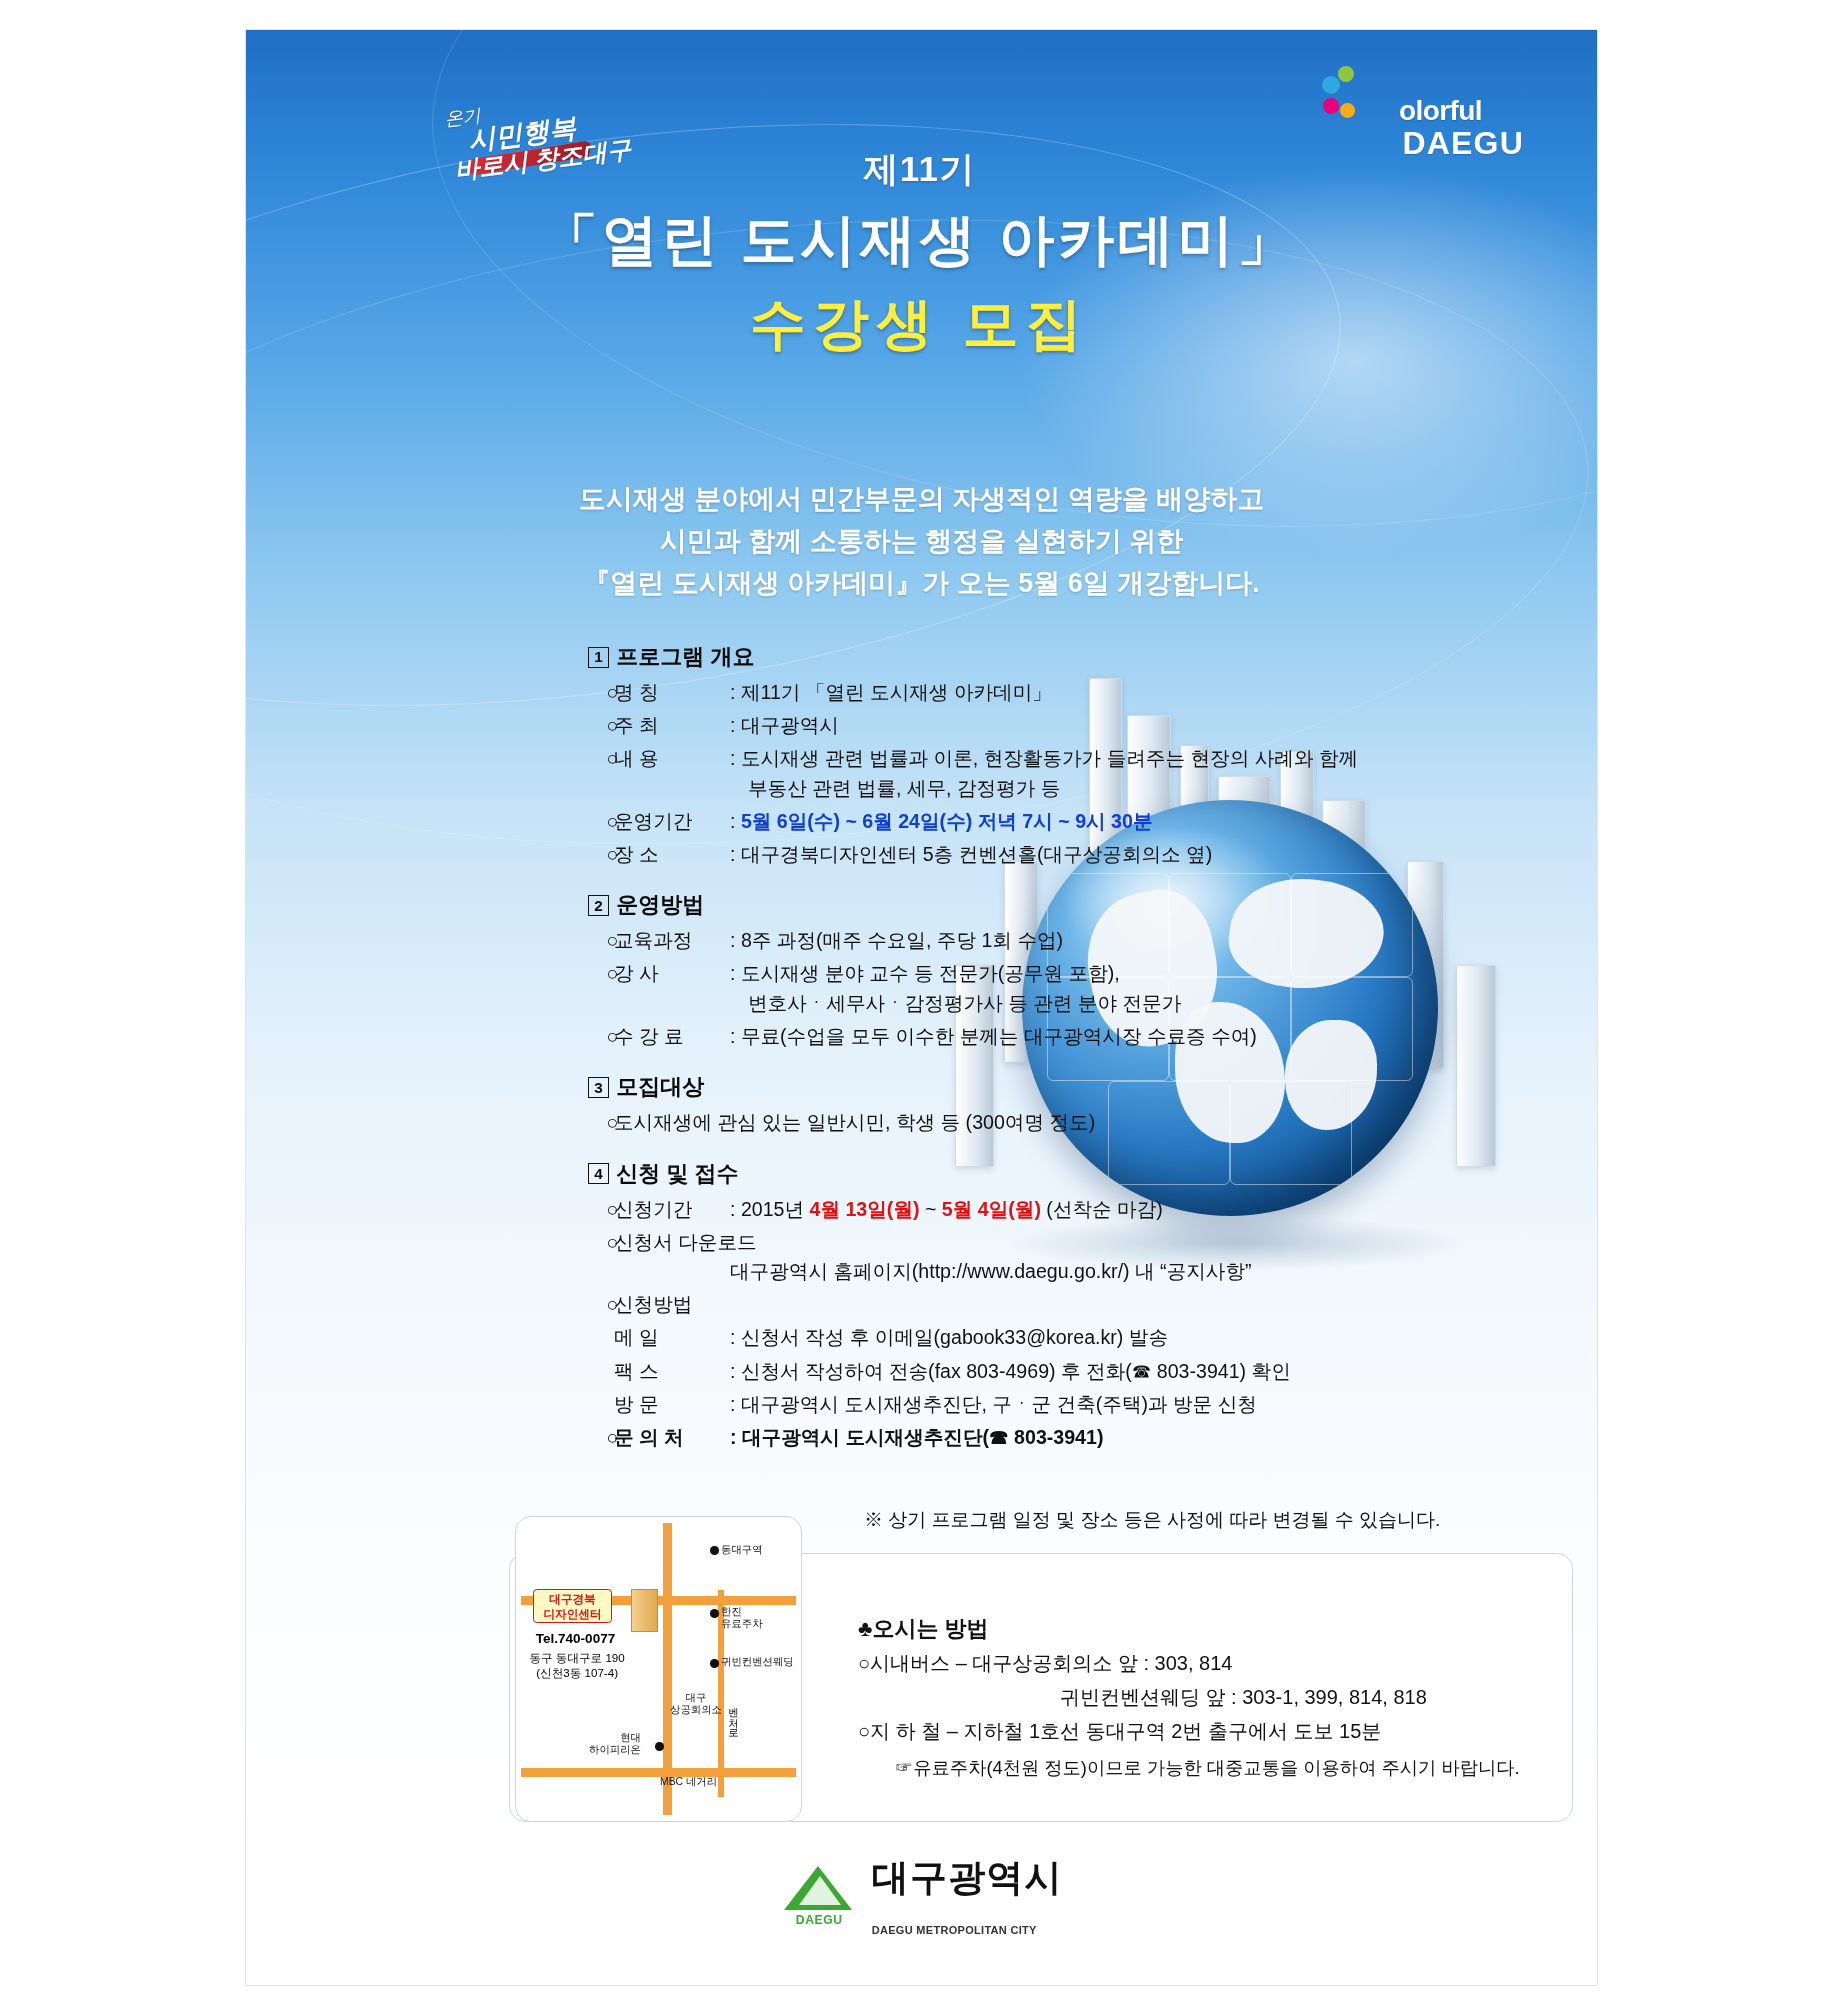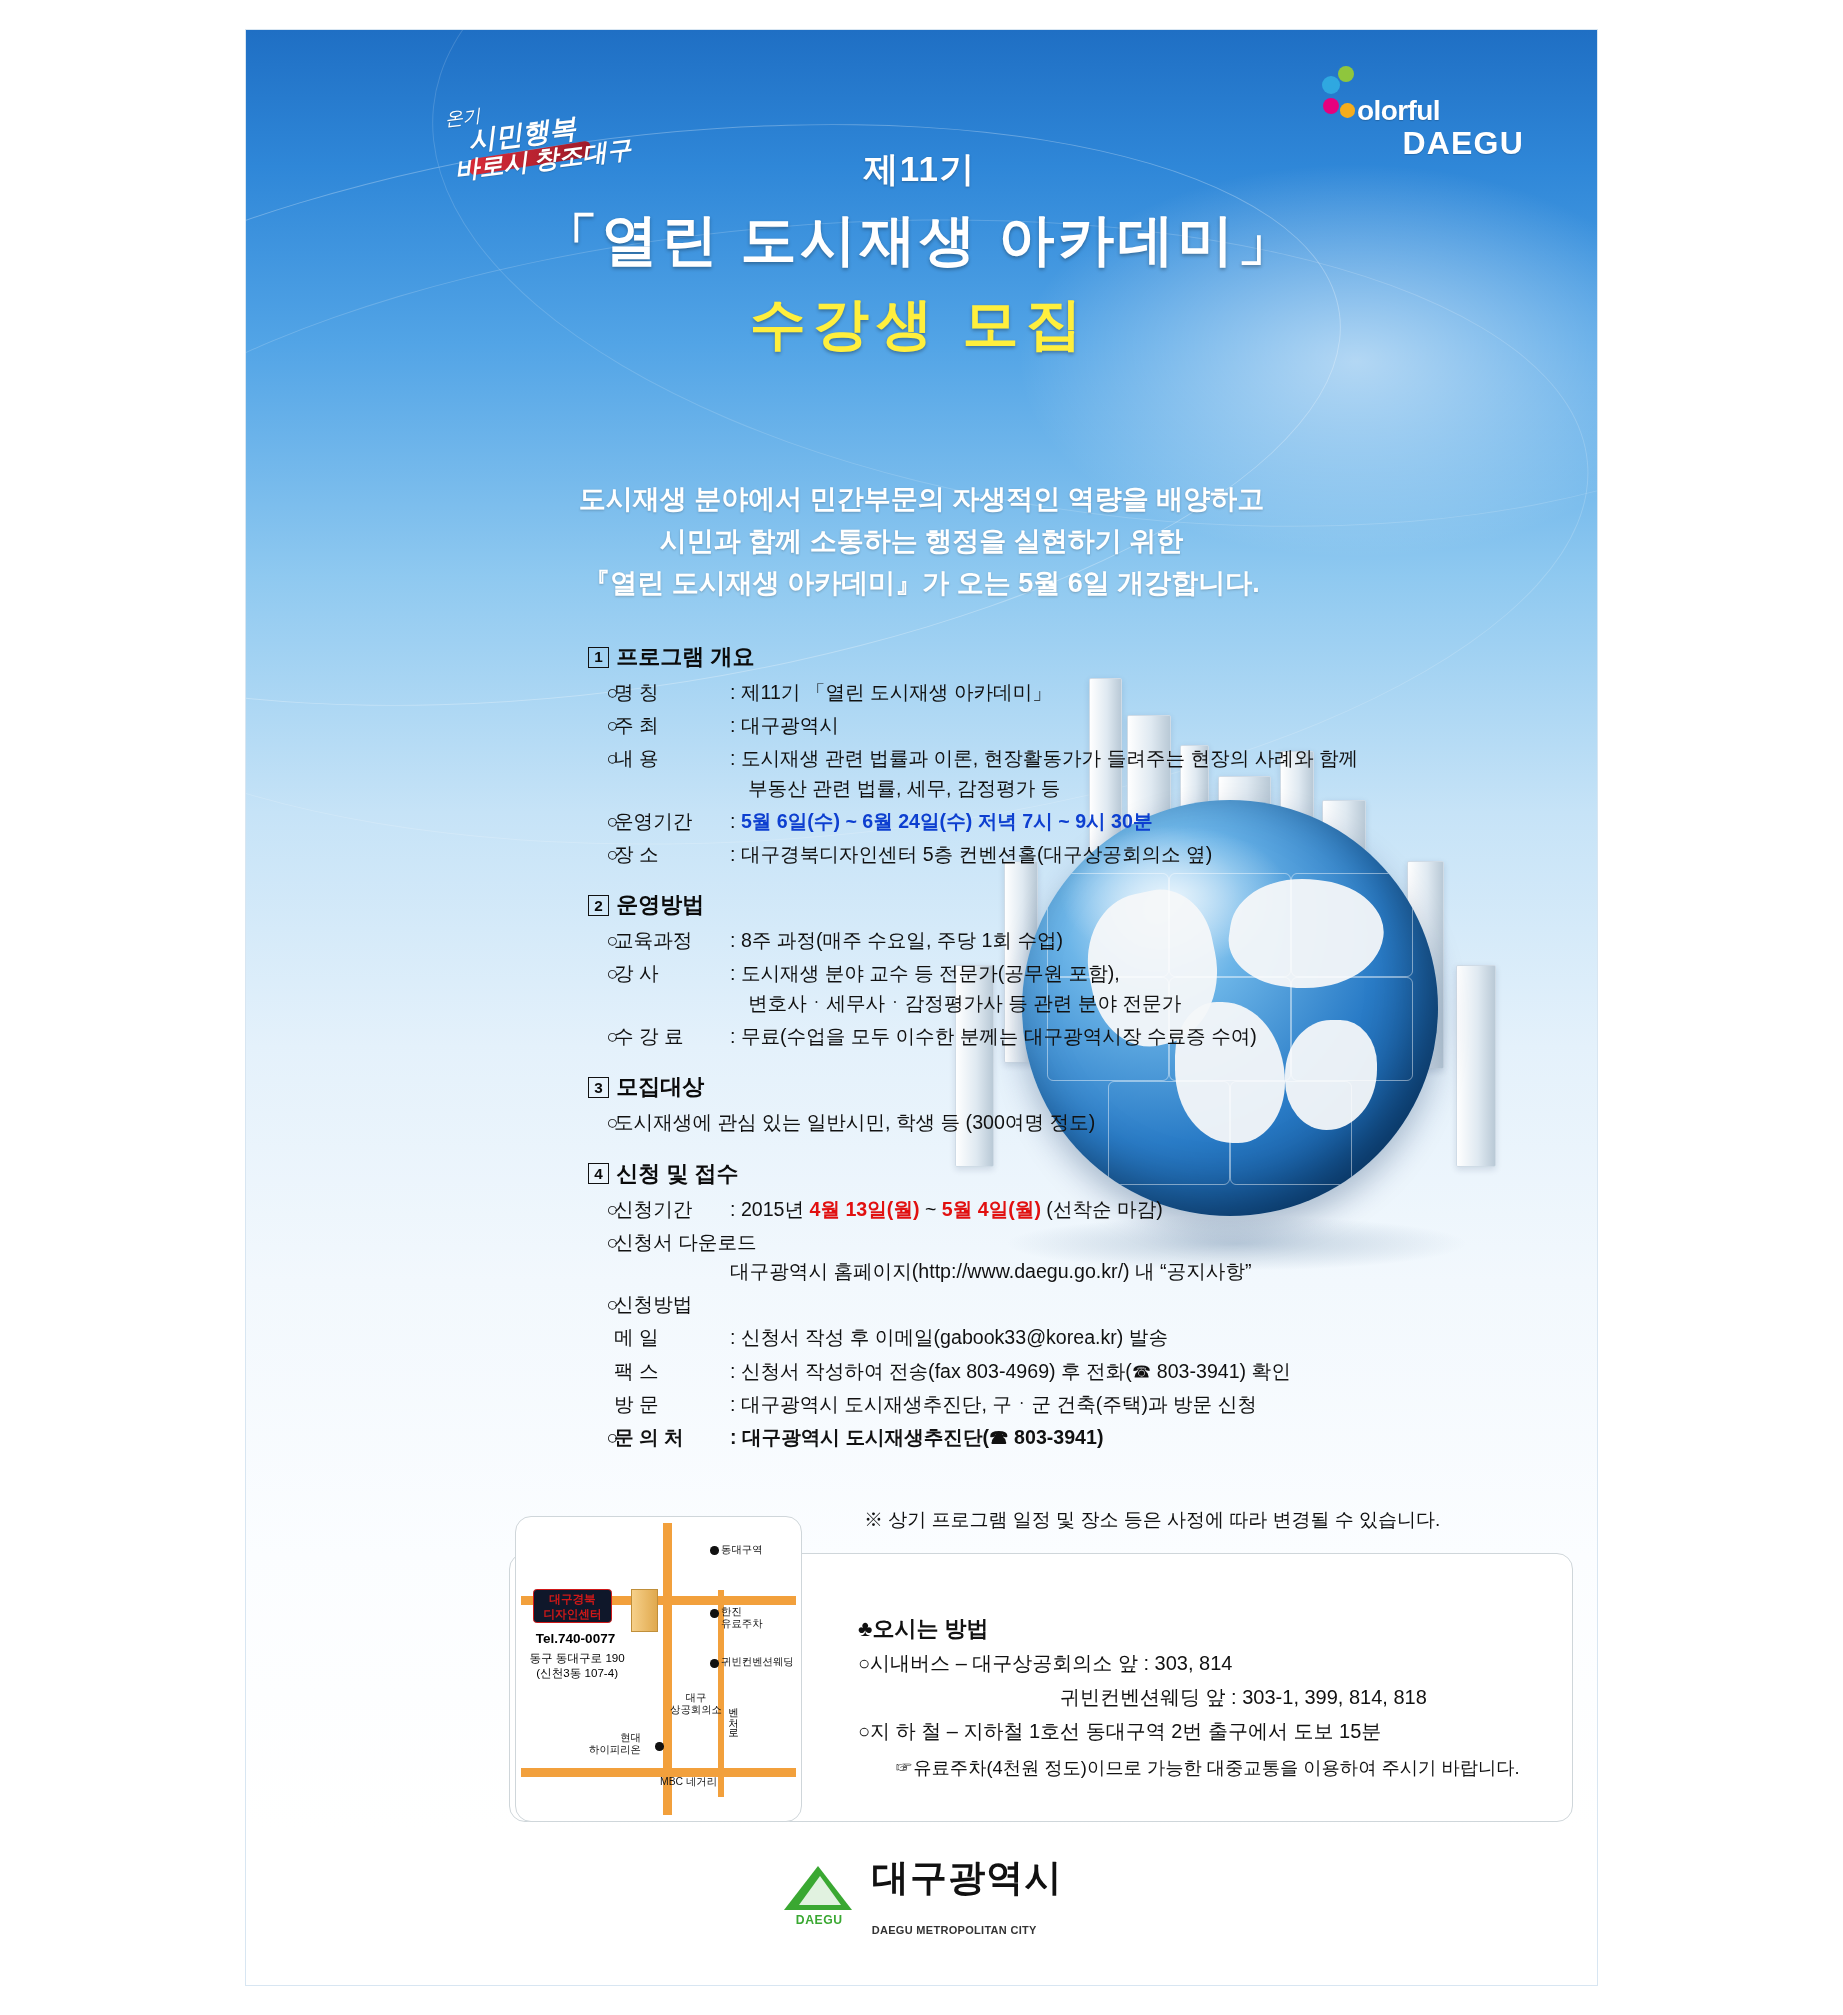--- a/index.html
+++ b/index.html
@@ -158,21 +158,21 @@
     position:absolute; inset:0; background:#ffffff; border:1.2px solid #cfd6da; border-radius:16px;
     overflow:hidden;
   }
   .road { position:absolute; background:#f2a03c; }
   .rv { width:8.6px; top:6.1px; bottom:6.1px; }
   .rh { height:8.6px; left:4.9px; right:4.9px; }
   .mdot { position:absolute; width:8.6px; height:8.6px; border-radius:50%; background:#111; }
   .mlabel { position:absolute; font-size:10.4px; color:#111; line-height:1.15; }
   .dc-box {
     position:absolute; left:17px; top:72px; width:79px; height:34px;
-    border:1.8px solid #d01818; border-radius:3.7px; background:#0f172a;
+    border:1.8px solid #d01818; border-radius:3.7px; background:#fef9c3;
     color:#d01818; font-size:11.6px; font-weight:bold; text-align:center; line-height:1.25; padding-top:2.4px;
   }
   .tel { position:absolute; left:13.5px; top:114px; width:92px; text-align:center; font-size:13.5px; font-weight:bold; }
   .addr { position:absolute; left:6.1px; top:133px; width:110px; text-align:center; font-size:11.6px; line-height:1.3; }
   .bldg-ic {
     position:absolute; left:115px; top:72px; width:27px; height:43px;
     background:linear-gradient(90deg,#f6d08a,#e0a94e); border:0.6px solid #c08f3a;
   }
   .vert { position:absolute; writing-mode:vertical-rl; font-size:10.4px; letter-spacing:0.6px; }
 
@@ -220,21 +220,21 @@
     <div class="l3">바로시 창조대구</div>
   </div>
 
   <div class="colorful">
     <div class="dots">
       <span class="dot" style="left:0px; top:-21px; width:18.3px; height:18.3px; background:#2fa8e0;"></span>
       <span class="dot" style="left:16px; top:-31px; width:16px; height:16px; background:#8fc63d;"></span>
       <span class="dot" style="left:1.2px; top:1.2px; width:16px; height:16px; background:#e6007e;"></span>
       <span class="dot" style="left:18.3px; top:6.1px; width:14.7px; height:14.7px; background:#f6ad1c;"></span>
     </div>
-    <div class="word" style="margin-left:35px;">olorful</div>
+    <div class="word" style="margin-left:35px;text-align:center;">olorful</div>
     <div class="word2">DAEGU</div>
   </div>
 
   <div class="headline">
     <div class="h-gi">제11기</div>
     <div class="h-title">「열린 도시재생 아카데미」</div>
     <div class="h-sub">수강생 모집</div>
   </div>
 
   <div class="lead">

